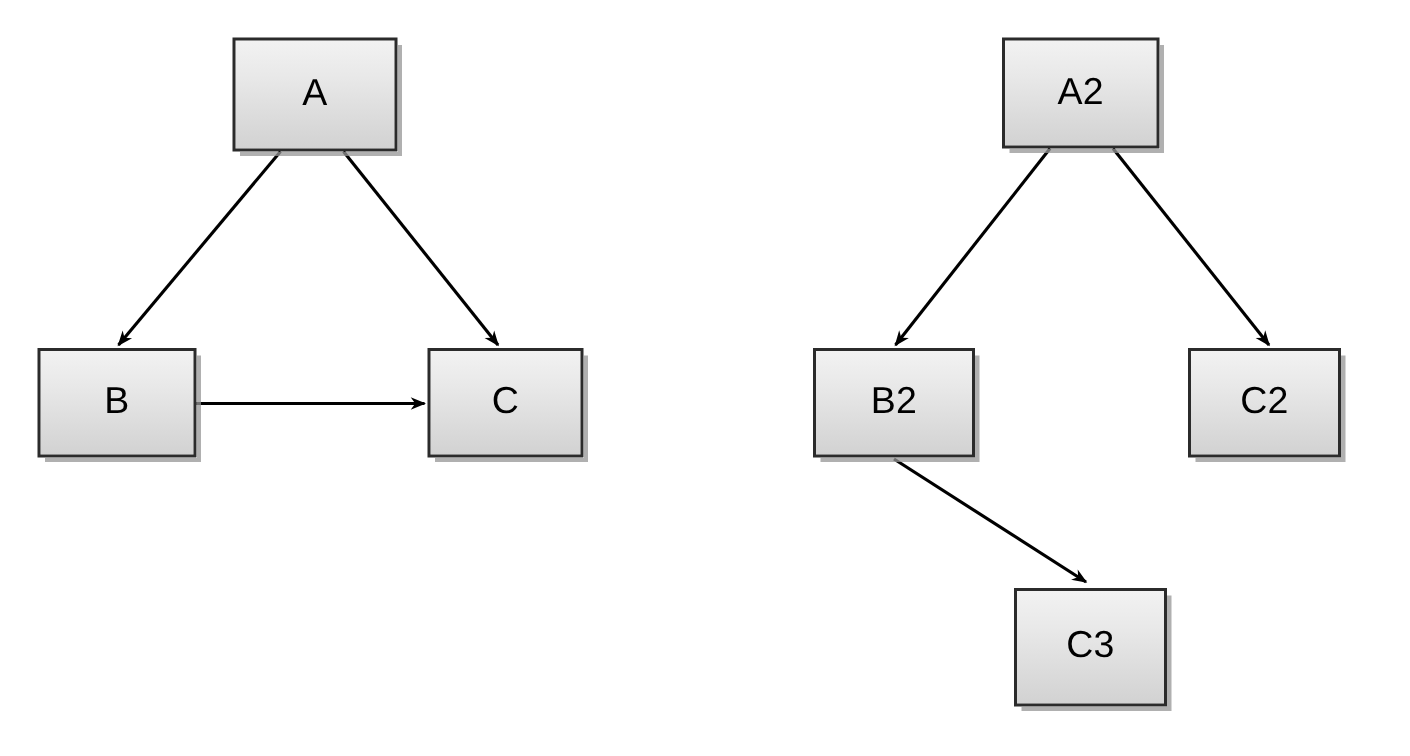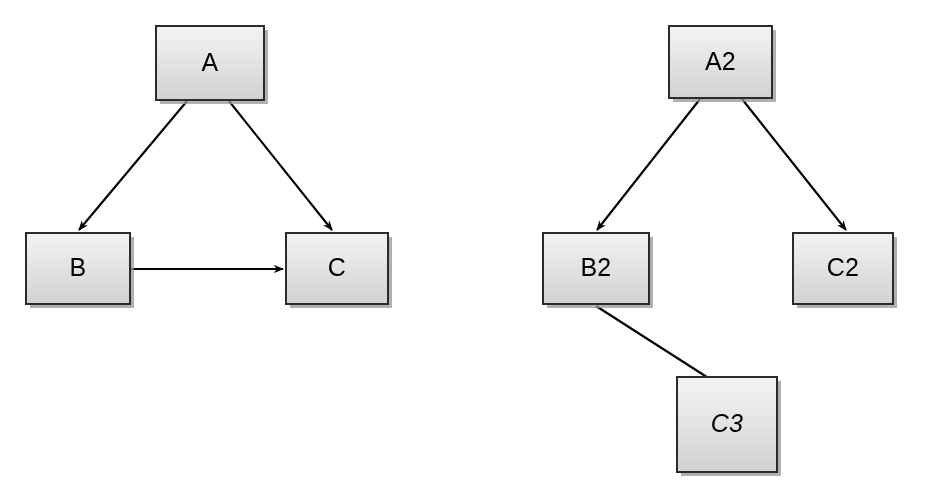--- a/index.html
+++ b/index.html
@@ -81,18 +81,18 @@
       </div>
       <div class="node" style="left: 668px; top: 25px; width: 105px; height: 74px;">
         <span class="node-label">A2</span>
       </div>
       <div class="node" style="left: 542px; top: 232px; width: 108px; height: 73px;">
         <span class="node-label">B2</span>
       </div>
       <div class="node" style="left: 792px; top: 232px; width: 102px; height: 73px;">
         <span class="node-label">C2</span>
       </div>
-      <div class="node" style="left: 676px; top: 376px; width: 102px; height: 97px; font-style: italic;">
+      <div class="node" style="left: 676px; top: 392px; width: 102px; height: 79px;">
         <span class="node-label">C3</span>
       </div>
     </div>
 
 </div>
 
 </body></html>

